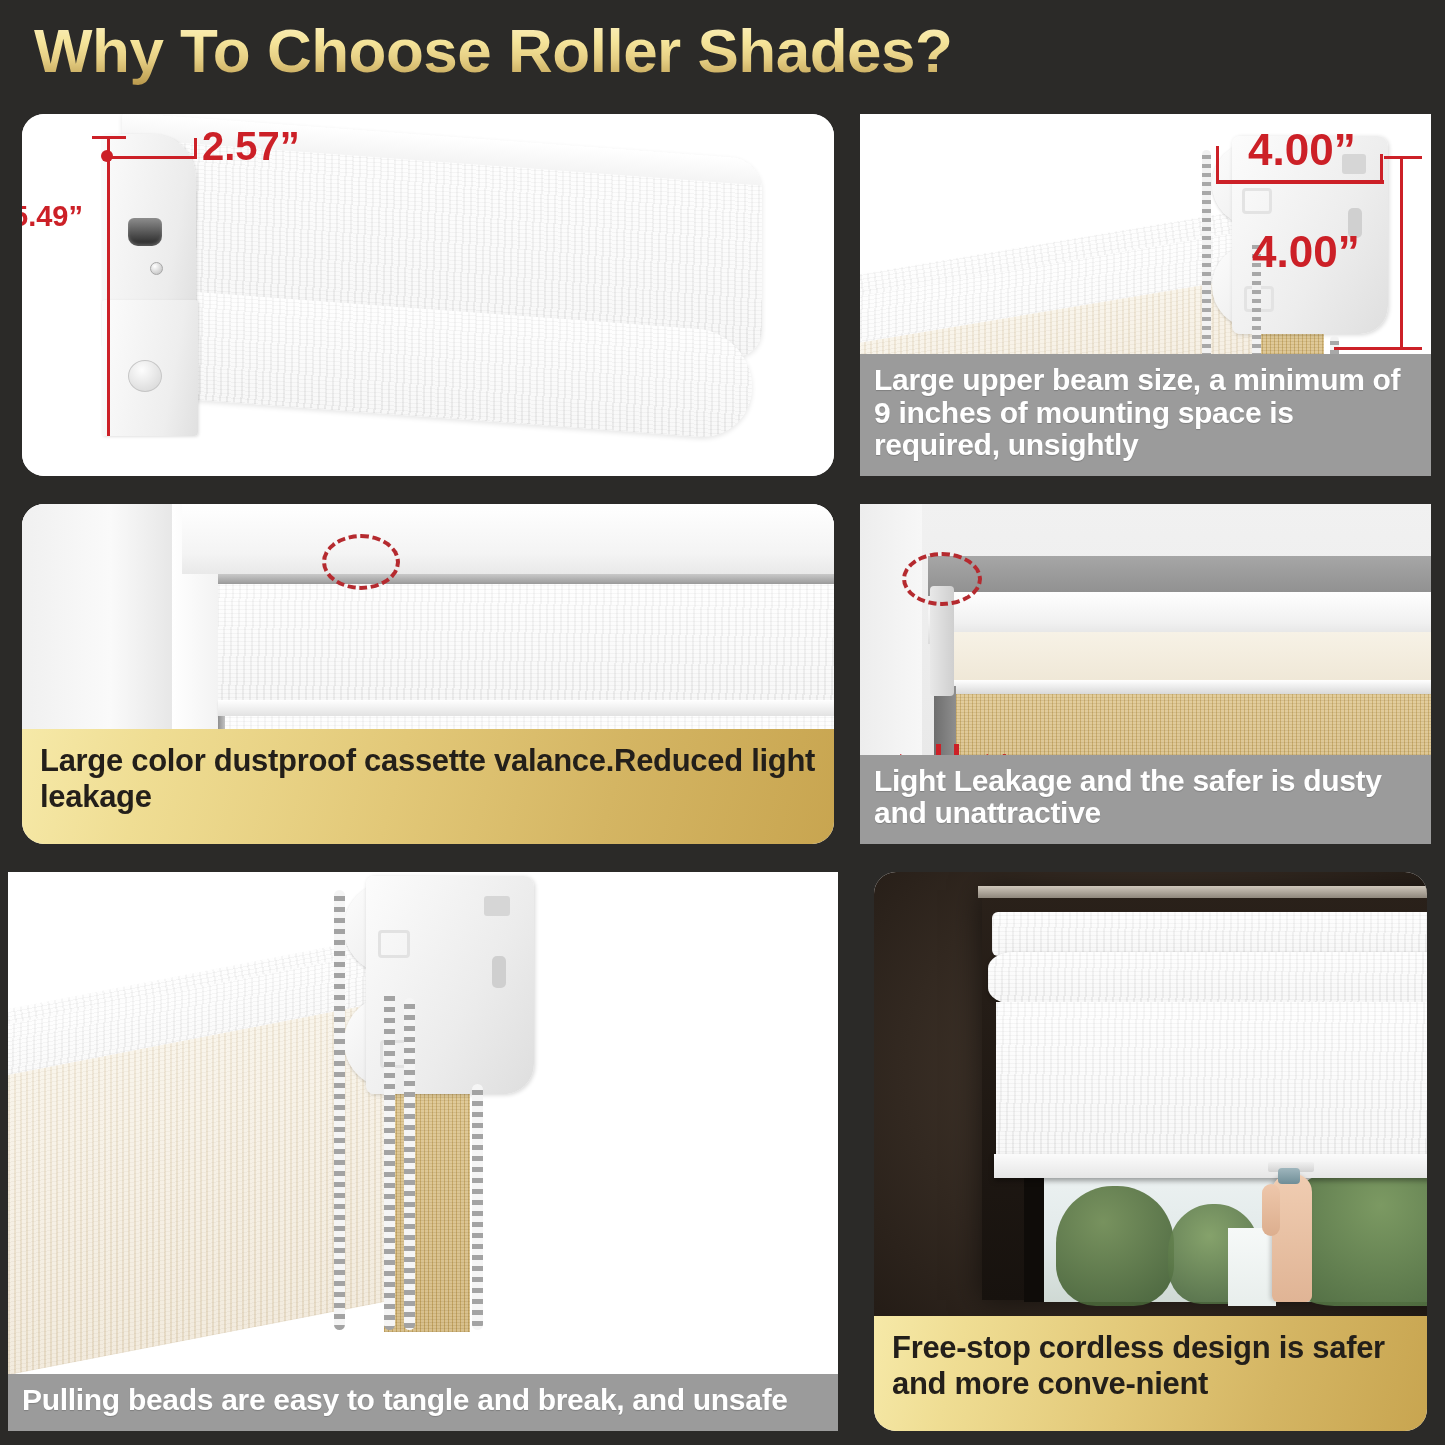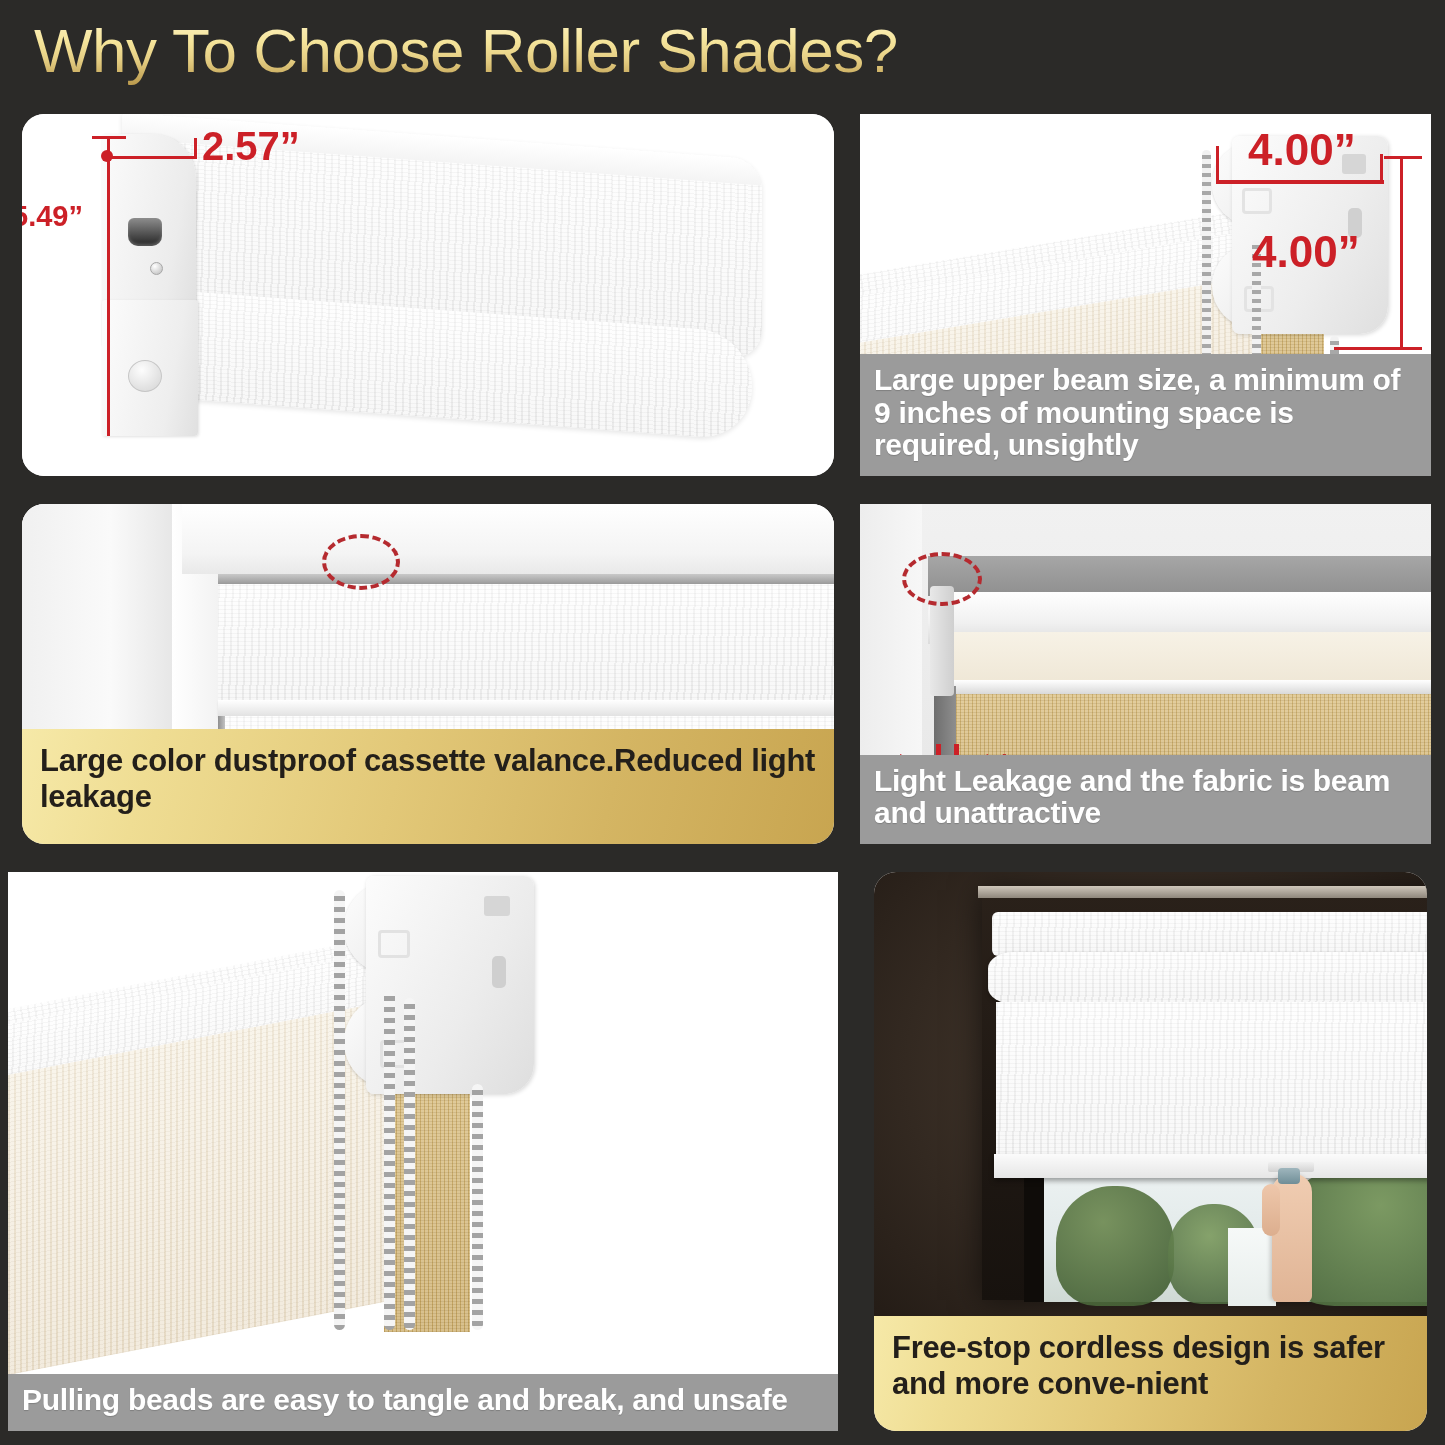--- a/index.html
+++ b/index.html
@@ -13,21 +13,21 @@
   }
 
   
   .title-bar{
     height:100px;
     display:flex; align-items:center;
     padding-left:34px;
   }
   .title-text{
     font-size:62px;
-    font-weight:normal;
+    font-weight:bold;
     letter-spacing:-0.5px;
     background:linear-gradient(180deg,#fdf3c8 0%,#f5e49a 38%,#e6cf84 62%,#b8974a 100%);
     -webkit-background-clip:text;
     background-clip:text;
     color:transparent;
     -webkit-text-fill-color:transparent;
     text-shadow:none;
     white-space:nowrap;
   }
 
@@ -288,21 +288,21 @@
              background:linear-gradient(90deg,#e8e8e8,#cfcfcf);border-radius:4px;"></div>
 
         <div class="ellipse-red" style="left:42px;top:48px;width:80px;height:54px;"></div>
 
         <div class="arrow-r" style="left:40px;top:250px;"></div>
         <div class="dim-line" style="left:76px;top:240px;width:5px;height:40px;"></div>
         <div class="dim-line" style="left:94px;top:240px;width:5px;height:40px;"></div>
         <div class="arrow-l" style="left:106px;top:250px;"></div>
         <div class="gap-label" style="left:140px;top:244px;">Large gap</div>
       </div>
-      <div class="cap-gray">Light Leakage and the fabric is beam and unattractive</div>
+      <div class="cap-gray">Light Leakage and the safer is dusty and unattractive</div>
     </div>
   </div>
 
   <div class="cell">
     <div class="panel-bad">
       <div class="photo" style="background:#fff;">
 
         <div style="position:absolute;left:-30px;top:62px;width:420px;height:76px;
              transform:rotate(-11deg);transform-origin:right center;border-radius:8px;" class="fab-white"></div>
         <div style="position:absolute;left:-30px;top:118px;width:412px;height:86px;

